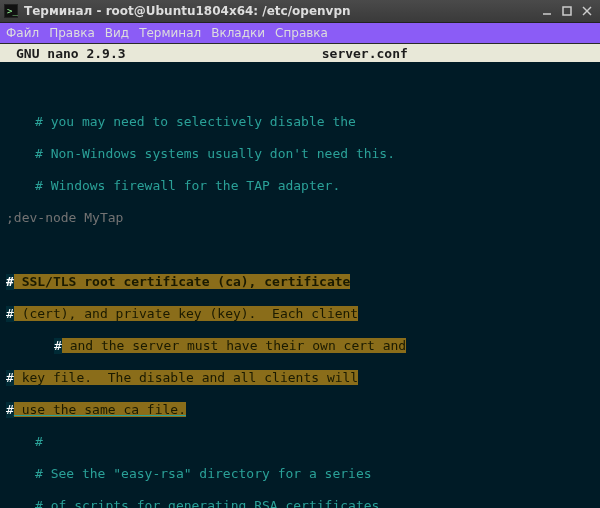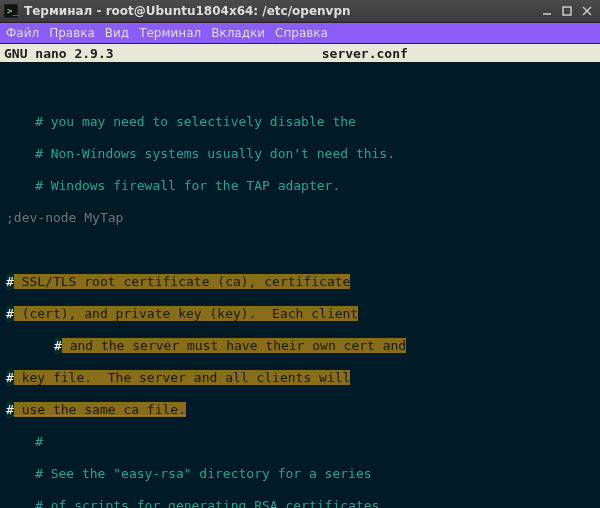--- a/index.html
+++ b/index.html
@@ -42,21 +42,21 @@
     border-bottom: 1px solid #2a2a2a;
   }
   .menu-item { cursor:default; }
   .nano-header {
     background: #e8e8d8;
     color: #1c1c1c;
     height: 18px;
     display: flex;
     align-items: center;
     font-weight: bold;
-    padding: 0 4px;
+    padding: 0 16px;
     white-space: pre;
     gap: 20px;
   }
   .nano-header .app { flex: 0 0 auto; }
   .nano-header .fname { flex: 1 1 auto; text-align: center; }
   .terminal {
     background: #001b26;
     color: #2aa198;
     height: calc(508px - 22px - 20px - 18px);
     padding: 4px 6px;
@@ -117,24 +117,24 @@
   <span class="fname">server.conf</span>
 </div>
 
 <div class="terminal">
 <span style="display: block;"> </span>
 <span class="comment" style="display: block;"># you may need to selectively disable the</span>
 <span class="comment" style="display: block;"># Non-Windows systems usually don't need this.</span>
 <span class="comment" style="display: block;"># Windows firewall for the TAP adapter.</span>
 <span class="directive" style="display: block;">;dev-node MyTap</span>
 <span style="display: block;"> </span>
-<span style="display: block;"><span class="hl-hash">#</span><span class="hl-block"> SSL/TLS root certificate (ca), certificate</span></span>
+<span style="display: block; font-weight: bold;"><span class="hl-hash">#</span><span class="hl-block"> SSL/TLS root certificate (ca), certificate</span></span>
 <span style="display: block;"><span class="hl-hash">#</span><span class="hl-block"> (cert), and private key (key).  Each client</span></span>
 <span style="display: block; padding-left: 48px;"><span class="hl-hash">#</span><span class="hl-block"> and the server must have their own cert and</span></span>
-<span style="display: block;"><span class="hl-hash">#</span><span class="hl-block"> key file.  The server and all clients will</span></span>
+<span style="display: block;"><span class="hl-hash">#</span><span class="hl-block"> key file.  The disable and all clients will</span></span>
 <span style="display: block; text-decoration: underline;"><span class="hl-hash">#</span><span class="hl-block"> use the same ca file.</span></span>
 <span class="comment" style="display: block;">#</span>
 <span class="comment" style="display: block;"># See the "easy-rsa" directory for a series</span>
 <span class="comment" style="display: block;"># of scripts for generating RSA certificates</span>
 
 
 
 
 
 

